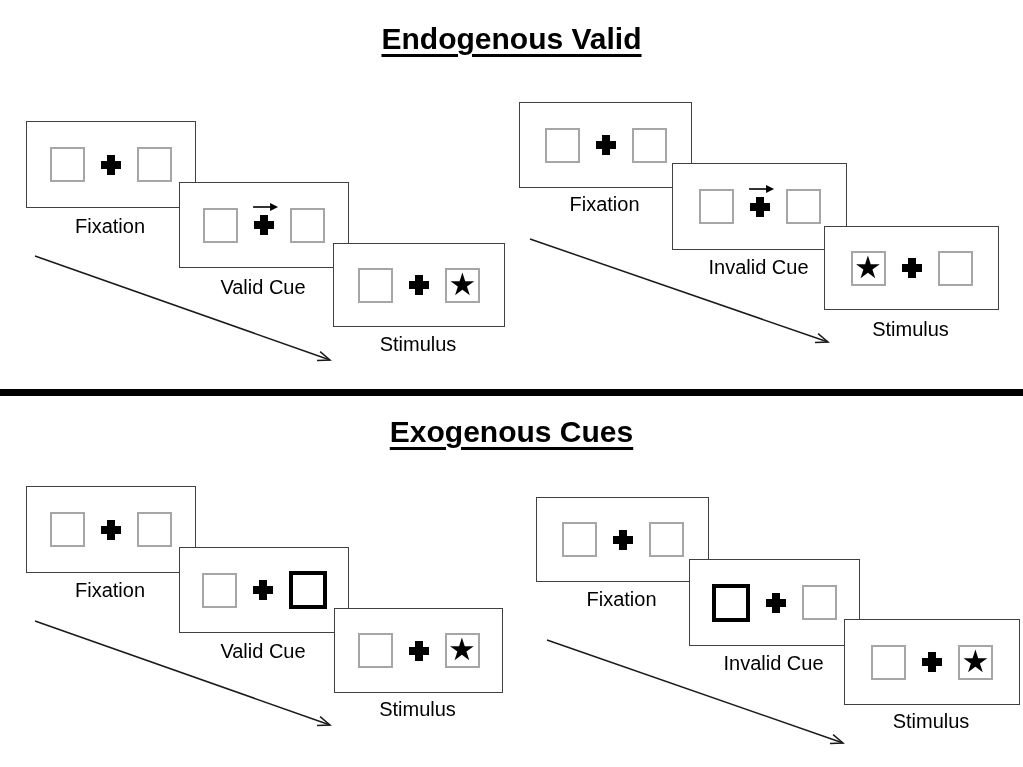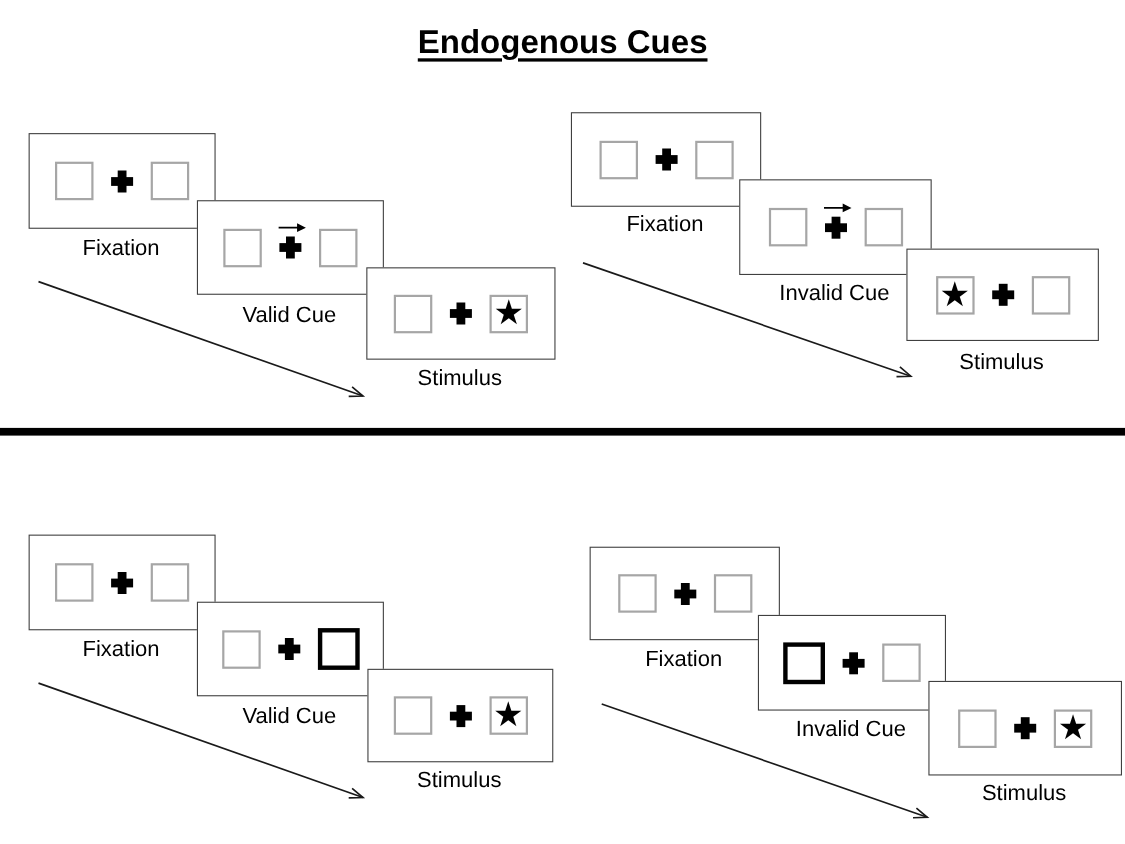--- a/index.html
+++ b/index.html
@@ -51,22 +51,23 @@
     <g stroke="#1a1a1a" stroke-width="1.5" fill="none">
       <line x1="35" y1="621" x2="330" y2="725"></line>
       <polyline points="317,725.4 330,725 320.1,716.6"></polyline>
     </g>
     <g stroke="#1a1a1a" stroke-width="1.5" fill="none">
       <line x1="547" y1="640" x2="843" y2="743"></line>
       <polyline points="830,743.4 843,743 833.1,734.6"></polyline>
     </g>
   </svg>
 
-  <div class="title" style="top:22px"><span>Endogenous Cues</span></div>
+  <div class="title" style="top:22px"><span>Endogenous Valid</span></div>
   <div class="divider"></div>
+  <div class="title" style="top:415px"><span>Exogenous Cues</span></div>
 
   <div class="panel" style="left:26px;top:121px;width:168px;height:85px;z-index:1">
     <div class="box"></div>
     <div class="plus-wrap">
         <div class="plus-h"></div>
         <div class="plus-v"></div>
       </div>
     <div class="box"></div>
   </div>
   <div class="plabel" style="left:26px;top:215px;width:168px">Fixation</div>

